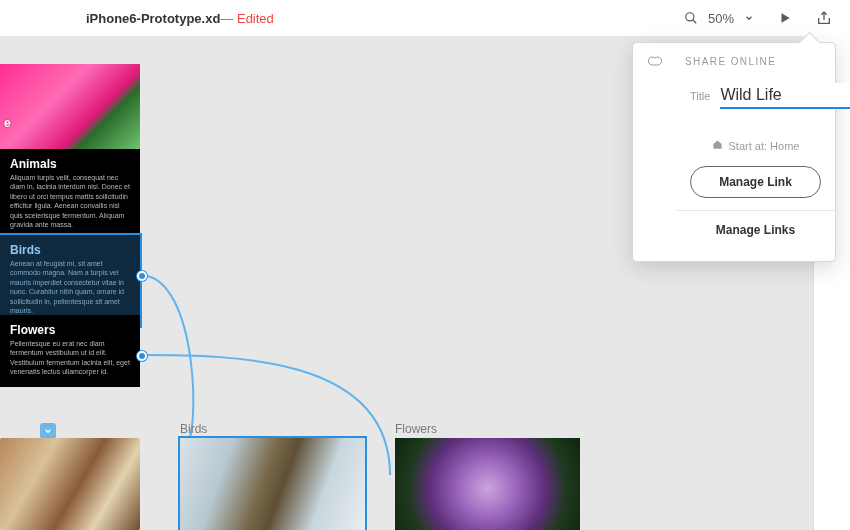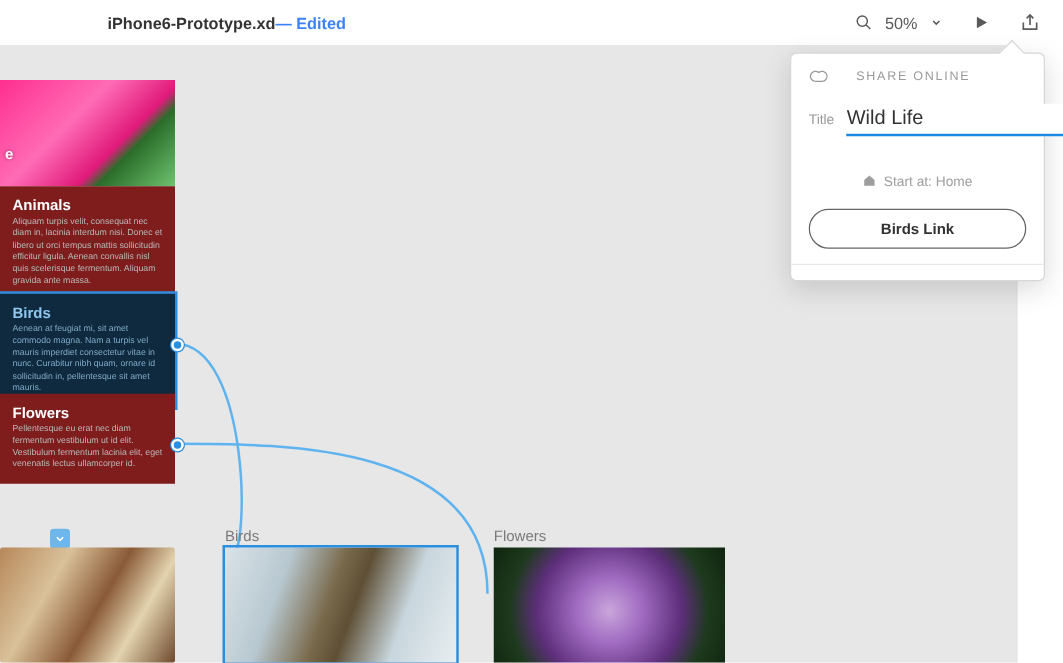--- a/index.html
+++ b/index.html
@@ -1,29 +1,29 @@
 <!DOCTYPE html>
 <html><head>
 <meta charset="utf-8">
 <style>
   * { box-sizing: border-box; margin: 0; padding: 0; font-family: -apple-system, "Helvetica Neue", Arial, sans-serif; }
   html, body { width: 850px; height: 530px; overflow: hidden; background:#fff; }
   
   .topbar { height:36px; display:flex; align-items:center; padding:0 18px 0 86px; font-size:13px; color:#333; }
   .filename { font-weight:600; }
-  .edited { color:#3b82f6; font-weight:700; }
+  .edited { color:#ef4444; font-weight:400; }
   .spacer { flex:1; }
   .zoom-group { display:flex; align-items:center; gap:10px; color:#5a5a5a; }
   .zoom-icon svg, .chevron svg, .play svg, .share svg { display:block; }
   .play { margin-left:14px; }
   .share { margin-left:14px; position:relative; }
   
   .canvas { position:absolute; top:36px; left:0; right:37px; bottom:0; background:#e7e7e7; }
   .right-gutter { position:absolute; top:36px; right:0; width:37px; bottom:0; background:#fff; border-left:1px solid #ddd; }
-  .card { position:absolute; left:0; width:140px; background:#7f1d1d; color:#fff; }
+  .card { position:absolute; left:0; width:140px; background:#000000; color:#fff; }
   .card .title { font-size:12px; font-weight:700; padding:8px 10px 2px; }
   .card .body  { font-size:7px; line-height:1.35; color:#b8b8b8; padding:0 10px 10px; }
   .card.birds { background:#0f2a3e; outline:2px solid #2b8fe0; }
   .card.birds .title { color:#8ec7ee; }
   .card.birds .body  { color:#7fa9c7; }
   .hero-img { position:absolute; left:0; top:64px; width:140px; height:85px; background:linear-gradient(135deg,#ff2e8f 0%,#ff6cb6 40%,#e01a7a 65%,#2a6d2a 72%,#6fc36f 100%); }
   .hero-tag { position:absolute; left:4px; top:116px; font-size:12px; color:#fff; font-weight:700; text-shadow:0 0 3px rgba(0,0,0,.5);}
   .thumb-monkey { position:absolute; left:0; top:438px; width:140px; height:92px; background:linear-gradient(120deg,#b7885a 0%,#d9c19a 30%,#8a5a37 55%,#e3d3af 75%,#6f4a2e 100%); border-radius:2px;}
   .badge-down { position:absolute; left:40px; top:423px; width:16px; height:16px; background:#6fb6ea; border-radius:3px; display:flex; align-items:center; justify-content:center;}
   .badge-down svg{display:block;}
@@ -33,21 +33,21 @@
   .alabel { position:absolute; font-size:12px; color:#7a7a7a; }
   
   .thumb { position:absolute; top:438px; width:185px; height:92px; }
   .thumb.birds-t { left:180px; background:linear-gradient(110deg,#d9e3e8 0%,#b8c8d0 25%,#7a6a4c 45%,#5e4f35 55%,#c8d6dd 75%,#e8eef1 100%); outline:2px solid #2b8fe0;}
   .thumb.flowers-t { left:395px; background:radial-gradient(circle at 50% 55%,#caa6dc 0%,#a06bc1 25%,#5d2e7a 55%,#1e3a1e 75%,#0e250e 100%); }
   
   .popover { position:absolute; top:42px; right:14px; width:204px; background:#fff; border:1px solid #d7d7d7; border-radius:5px; box-shadow:0 6px 22px rgba(0,0,0,.15); font-size:11px; color:#555;}
   .popover::before{content:"";position:absolute;top:-8px;right:18px;width:14px;height:14px;background:#fff;border-left:1px solid #d7d7d7;border-top:1px solid #d7d7d7;transform:rotate(45deg);}
   .pop-head { display:flex; align-items:center; gap:22px; padding:12px 14px 10px; color:#9a9a9a; font-size:10px; letter-spacing:1.4px;}
   .pop-head svg{display:block;}
-  .pop-body { padding:0 14px 12px; }
+  .pop-body { padding:0 14px 12px;margin-left:43px; }
   .field-row { display:flex; align-items:baseline; gap:10px; padding:6px 0 4px; }
   .field-row .lbl { color:#9a9a9a; font-size:11px; width:28px;}
   .title-input { flex:1; border:none; border-bottom:2px solid #1d87e4; font-size:16px; padding:3px 0; outline:none; color:#333;}
   .dropzone-row { display:flex; gap:10px; padding:12px 0 10px; }
   .dropzone { width:58px; height:58px; border:1px dashed #bfbfbf; border-radius:2px; display:flex; align-items:center; justify-content:center; text-align:center; font-size:9px; color:#b0b0b0; line-height:1.3;}
   .dz-help { flex:1; font-size:10px; color:#9e9e9e; line-height:1.4; padding-top:2px;}
   .start-row { display:flex; align-items:center; gap:6px; color:#9e9e9e; font-size:11px; padding:4px 0 14px;justify-content:center;}
   .create-btn { display:block; width:100%; border:1.5px solid #666; background:#fff; border-radius:18px; padding:8px 0; font-size:12px; font-weight:600; color:#333; cursor:pointer;}
   .sep { height:1px; background:#e6e6e6; margin:12px -14px 0;}
   .manage { text-align:center; padding:12px 0; font-size:12px; font-weight:600; color:#333; cursor:pointer;}
@@ -149,17 +149,20 @@
     </div>
     <div class="start-row">
       <span>
         <svg width="11" height="11" viewBox="0 0 24 24" fill="#9e9e9e">
             <path d="M3 11l9-8 9 8v10H3z"></path>
           </svg>
       </span>
       <span>Start at: Home</span>
     </div>
     <button class="create-btn">
-      <span>Birds Link</span>
+      <span>Manage Link</span>
     </button>
     <div class="sep"></div>
+    <div class="manage">
+      <span>Manage Links</span>
+    </div>
   </div>
 </div>
 
 </body></html>

